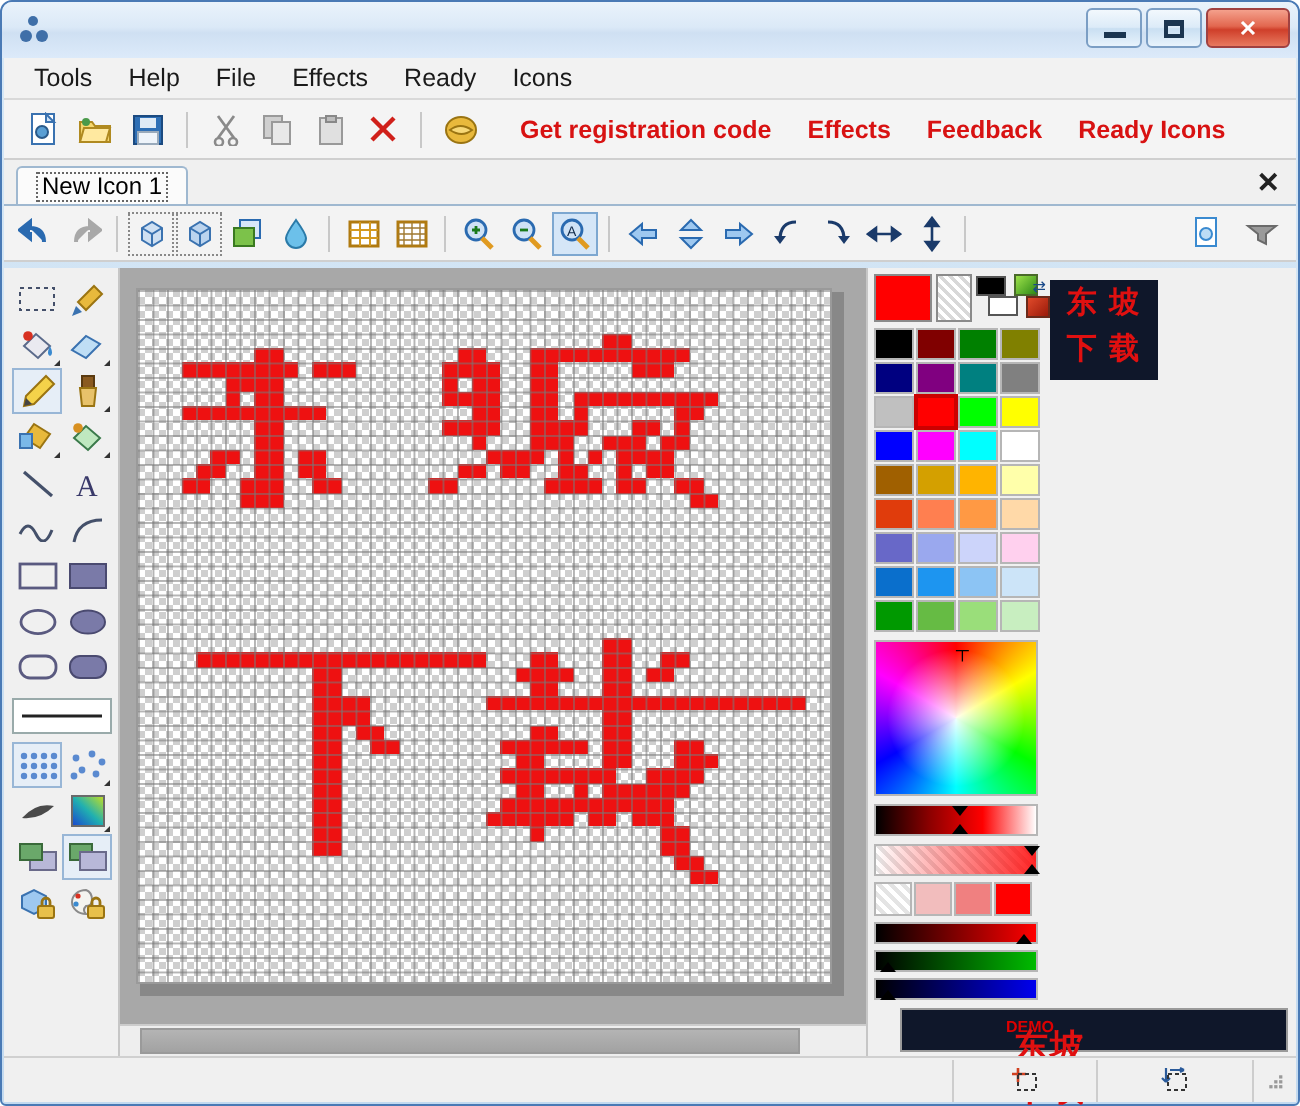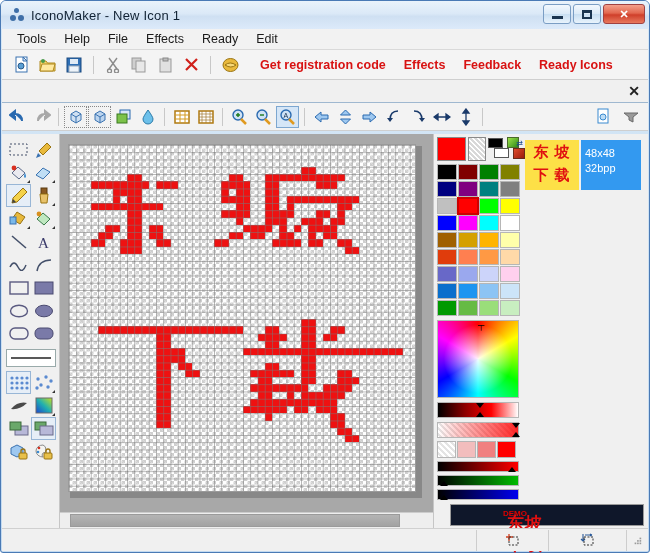--- a/index.html
+++ b/index.html
@@ -200,21 +200,21 @@
   .rgbbar { width: 82px; height: 11px; border: 1px solid #b6b6b6; margin-top: 3px; position: relative; }
   #bar-r { background: linear-gradient(90deg,#000,#ff0000); }
   #bar-g { background: linear-gradient(90deg,#000,#00bb00); }
   #bar-b { background: linear-gradient(90deg,#000,#0000ee); }
   .rgbbar .mk2 { position:absolute; bottom:-1px; width:0;height:0; border-left:4px solid transparent;
     border-right:4px solid transparent; border-bottom:5px solid #000; }
 
   
   #rp-info { flex: 1; padding: 3px 4px 0 2px; position: relative; }
   #icon-preview {
-    width: 54px; height: 50px; background: #fde047; border: 0;
+    width: 54px; height: 50px; background: #0f172a; border: 0;
     font-size: 15px; color: #e01010; font-weight: bold; line-height: 23px;
     text-align: center; letter-spacing: 1px;
   }
   #info-box {
     position: absolute; left: 58px; top: 3px; width: 60px; height: 50px;
     background: #3399f0; color: #fff; font-size: 11px;
     padding: 6px 0 0 4px; line-height: 15px;
   }
 
   #preview-panel {
@@ -245,39 +245,38 @@
 <body>
 
 <div id="app">
 
   <div id="titlebar">
     <div id="app-icon">
       <span class="d" style="left:5px;top:1px;width:5px;height:5px;"></span>
       <span class="d" style="left:1px;top:8px;width:6px;height:6px;"></span>
       <span class="d" style="left:9px;top:8px;width:6px;height:6px;"></span>
     </div>
-    <span class="title-text">IconoMaker - New Icon 1</span>
     <div class="winbtns">
       <div class="winbtn">
           <span class="glyph-min"></span>
         </div>
       <div class="winbtn">
           <span class="glyph-max"></span>
         </div>
       <div class="winbtn close">✕</div>
     </div>
   </div>
 
   <div id="menubar">
     <div class="menu-item">Tools</div>
     <div class="menu-item">Help</div>
     <div class="menu-item">File</div>
     <div class="menu-item">Effects</div>
     <div class="menu-item">Ready</div>
-    <div class="menu-item">Edit</div>
+    <div class="menu-item">Icons</div>
   </div>
 
   <div id="maintoolbar">
     <div class="tb-btn">
       <svg width="17" height="18" viewBox="0 0 17 18">
         <rect x="2" y="1" width="11" height="15" fill="#fff" stroke="#3a72b0"></rect>
         <path d="M9 1 L13 5 L9 5 Z" fill="#cfe2f5" stroke="#3a72b0"></path>
         <circle cx="7" cy="10" r="3" fill="#5a9fd4" stroke="#2a5a8a"></circle>
       </svg>
     </div>
@@ -327,20 +326,23 @@
         <path d="M3 8 q5 -4 11 0 q-5 4 -11 0 Z" fill="#f7d877" stroke="#9a7412"></path>
       </svg>
     </div>
     <div class="tb-link">Get registration code</div>
     <div class="tb-link">Effects</div>
     <div class="tb-link">Feedback</div>
     <div class="tb-link">Ready Icons</div>
   </div>
 
   <div id="tabstrip">
+    <div class="tab">
+      <span class="inner">New Icon 1</span>
+    </div>
     <div id="tab-close">✕</div>
   </div>
 
   <div id="edittoolbar">
     <div class="et-btn">
       <svg width="18" height="16" viewBox="0 0 18 16">
         <path d="M13 12 q0 -7 -7 -7 M6 5 l0 -3 l-5 4 l5 4 l0 -3" fill="#2a6ab0" stroke="#2a6ab0" stroke-width="2"></path>
       </svg>
     </div>
     <div class="et-btn">
@@ -1087,24 +1089,20 @@
           <div class="rgbbar" id="bar-b">
               <span class="mk2" style="left:2px;"></span>
             </div>
         </div>
 
         <div id="rp-info">
           <div id="icon-preview">
             <div>东 坡</div>
             <div>下 载</div>
           </div>
-          <div id="info-box">
-            <div>48x48</div>
-            <div>32bpp</div>
-          </div>
         </div>
       </div>
 
       <div id="preview-panel">
         <div id="demo-tag">DEMO</div>
         <div id="preview-art">
           <div>东坡</div>
           <div>下载</div>
         </div>
       </div>

